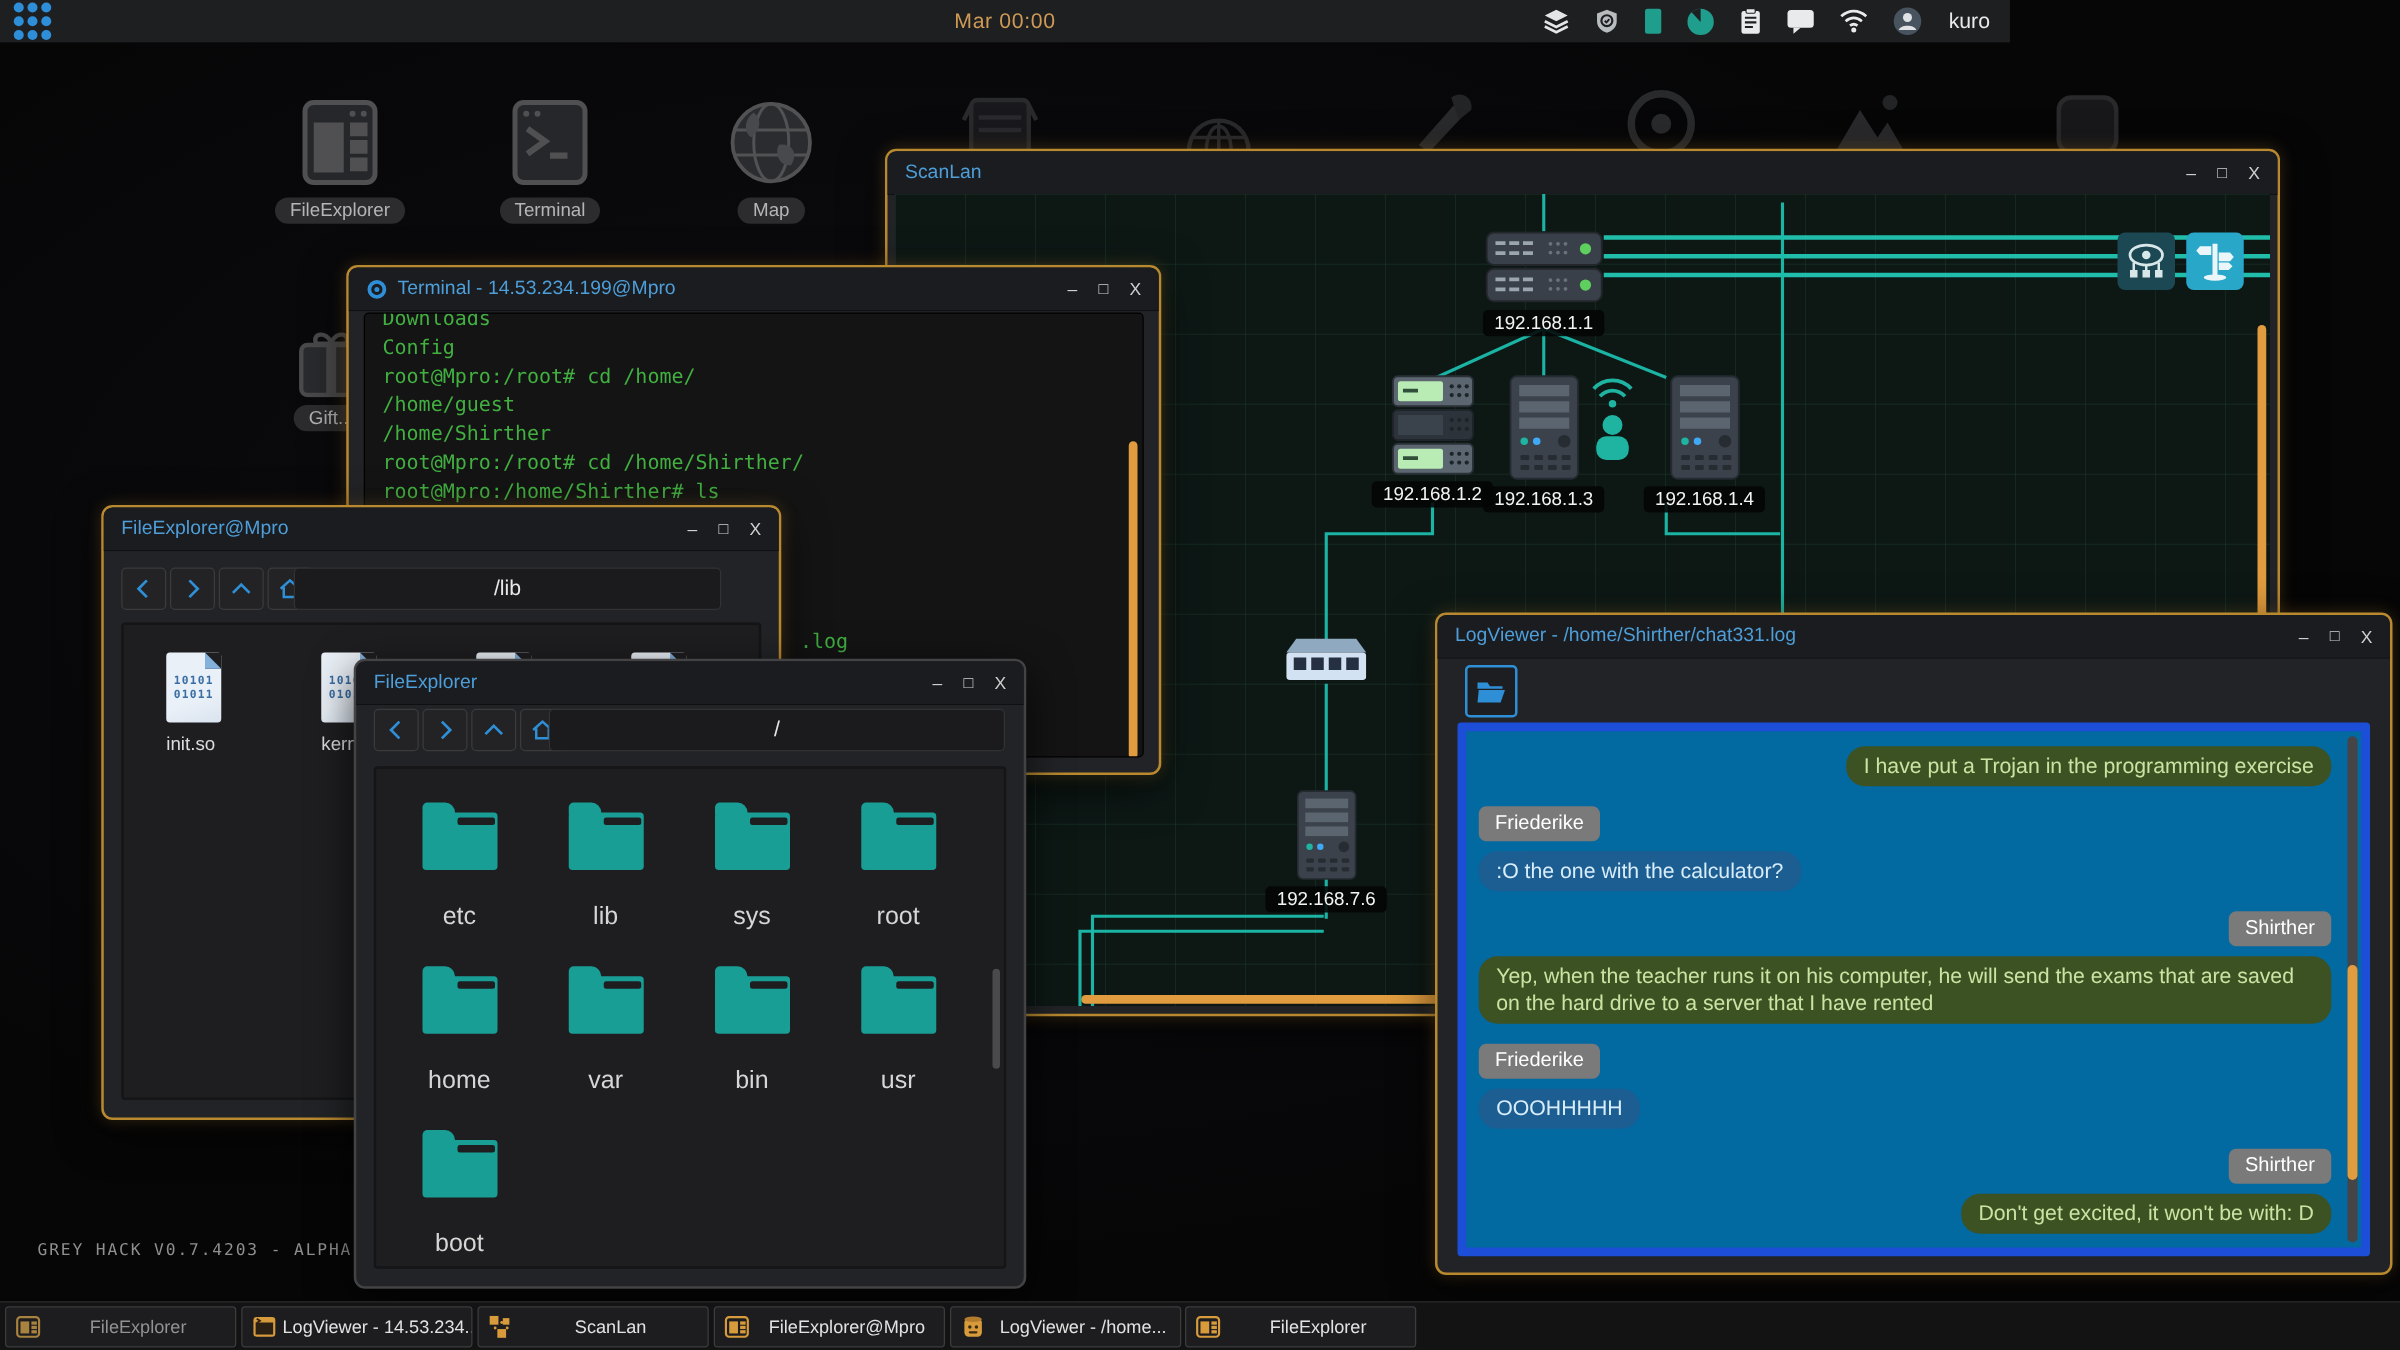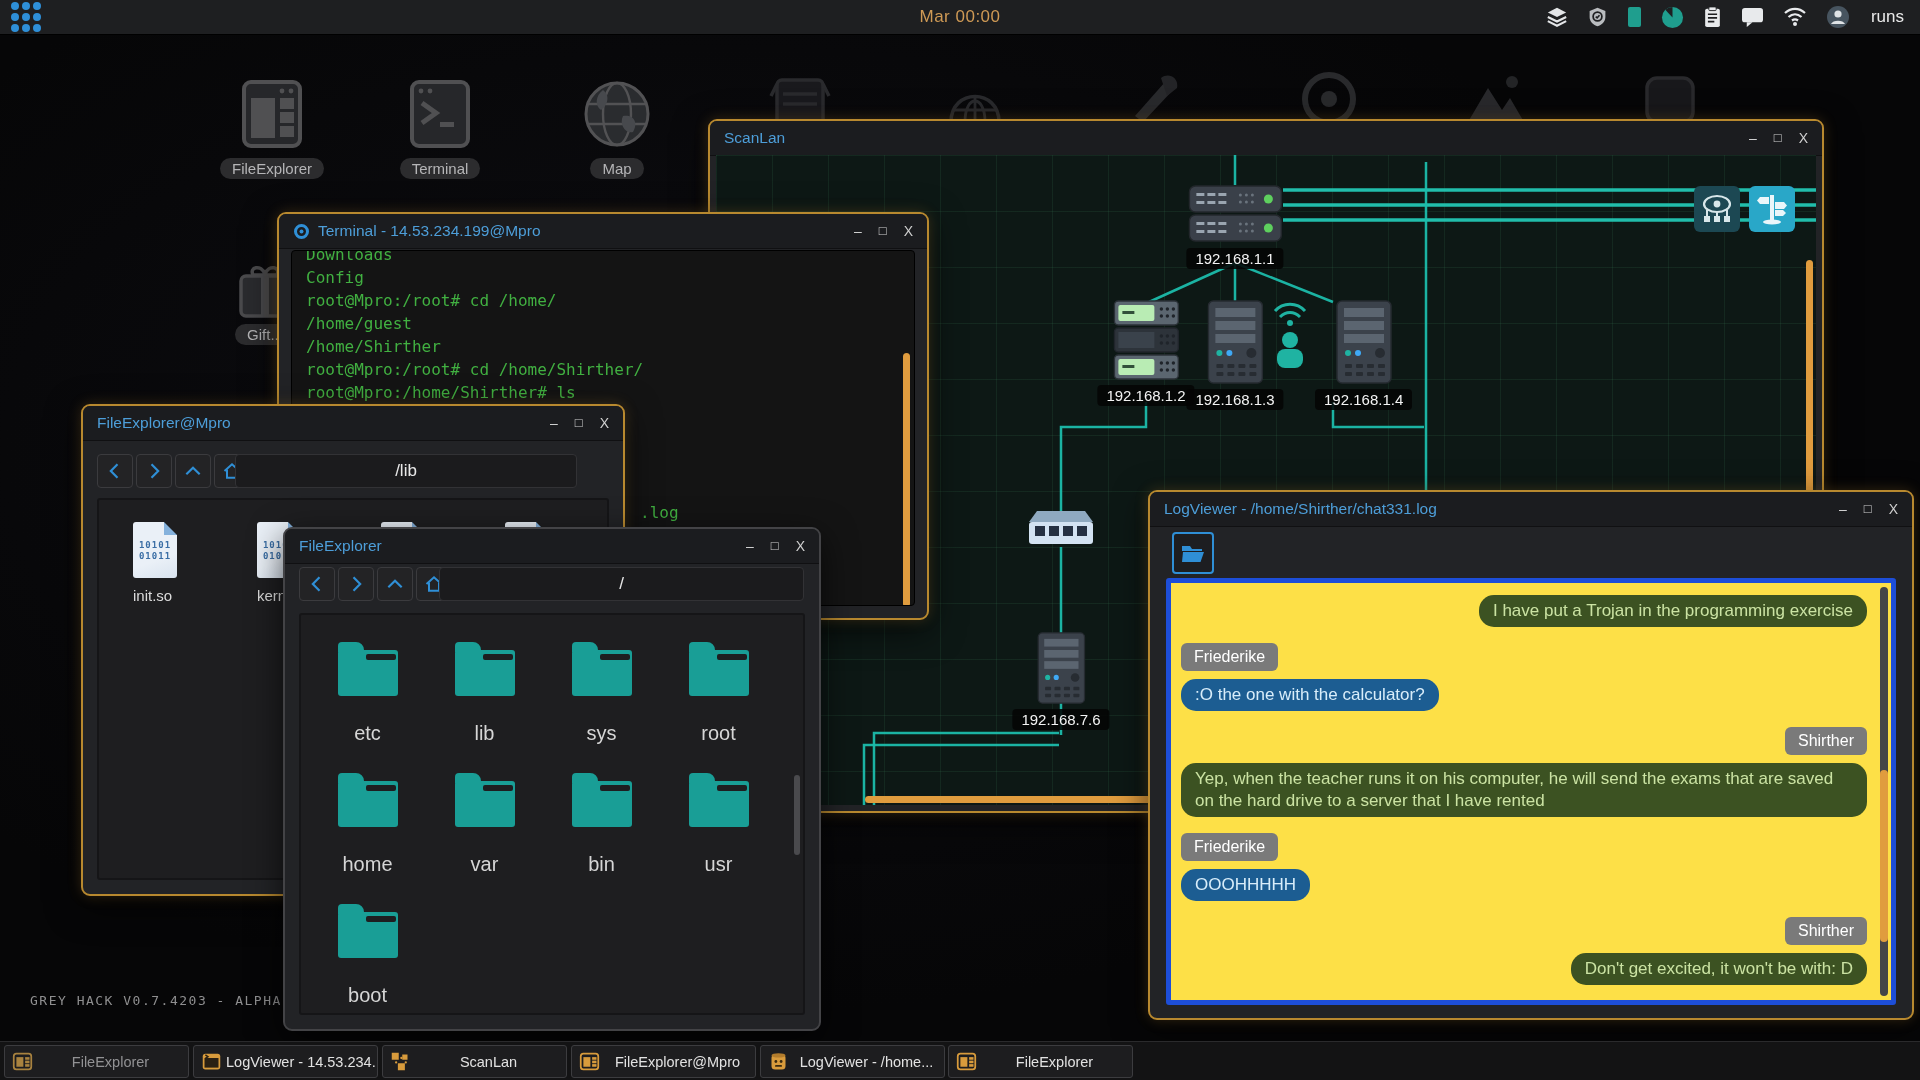--- a/index.html
+++ b/index.html
@@ -1,20 +1,20 @@
 <!DOCTYPE html>
 <html><head>
 <meta charset="utf-8">
 <style>
   html,body{margin:0;padding:0;background:#000;}
   #screen{position:relative;width:1920px;height:1080px;overflow:hidden;
     background:radial-gradient(ellipse 1000px 560px at 38% 42%, #111115 0%, #0a0a0d 45%, #060607 100%);
     font-family:"Liberation Sans", sans-serif; -webkit-font-smoothing:antialiased;}
   
-  #topbar{position:absolute;left:0;top:0;width:1920px;height:34px;background:#1e1f21;border-bottom:1px solid #000;
+  #topbar{position:absolute;left:0;top:0;width:1608px;height:34px;background:#1e1f21;border-bottom:1px solid #000;
     display:flex;align-items:center;z-index:10;}
   #appgrid{margin-left:8px;display:flex;align-items:center;cursor:pointer;}
   #clock{position:absolute;left:50%;transform:translateX(-50%);color:#cf9a55;font-size:17px;letter-spacing:.5px;}
   #tray{margin-left:auto;display:flex;align-items:center;gap:19px;padding-right:16px;}
   #tray svg{display:block;}
   #username{color:#e9e9e9;font-size:17px;margin-left:2px;}
   
   .dicon{position:absolute;width:120px;display:flex;flex-direction:column;align-items:center;z-index:1;cursor:pointer;}
   .dlabel{margin-top:6px;background:#2c2c2e;color:#b5b5b7;font-size:15px;padding:2px 12px;border-radius:11px;white-space:nowrap;}
   .ghost{position:absolute;z-index:1;opacity:.65;}
@@ -72,21 +72,21 @@
   .node{position:absolute;display:flex;flex-direction:column;align-items:center;gap:5px;cursor:pointer;}
   .iplabel{background:rgba(5,5,5,.88);color:#f3f3f3;font-size:15px;padding:2px 9px;border-radius:4px;white-space:nowrap;}
   .mapbtn{position:absolute;width:46px;height:46px;border-radius:6px;display:flex;align-items:center;justify-content:center;cursor:pointer;}
   #btn-spy{left:978px;top:31px;background:#1c4853;}
   #btn-sign{left:1033px;top:31px;background:#29a7c8;}
   #map-vscroll{position:absolute;right:3px;top:105px;width:7px;height:545px;background:#e09c3e;border-radius:4px;}
   #map-hscroll{position:absolute;left:149px;bottom:2px;width:490px;height:7px;background:#e09c3e;border-radius:4px;}
   
   #log-folderbtn{position:absolute;left:22px;top:40px;width:38px;height:38px;border:2px solid #2f8fd6;border-radius:4px;
     display:flex;align-items:center;justify-content:center;cursor:pointer;background:#1d1e21;}
-  #chatpanel{position:absolute;left:16px;right:16px;top:86px;bottom:13px;background:#fde047;border:5px solid #1d4ed8;
+  #chatpanel{position:absolute;left:16px;right:16px;top:86px;bottom:13px;background:#0369a1;border:7px solid #1d4ed8;
     border-radius:3px;overflow:hidden;}
   #chatscroll-track{position:absolute;right:3px;top:4px;bottom:4px;width:8px;background:#454547;border-radius:4px;}
   #chatscroll-thumb{position:absolute;right:3px;top:187px;width:8px;height:172px;background:#e09c3e;border-radius:4px;}
   .chat{display:flex;flex-direction:column;gap:8px;padding:12px 24px 0 10px;}
   .msg-row{display:flex;}
   .msg-row.right{justify-content:flex-end;}
   .bubble{font-size:17px;line-height:22px;padding:5px 14px;border-radius:15px;max-width:660px;}
   .bubble.sent{background:#3c5222;color:#cbe3a3;}
   .bubble.received{background:#1c5d92;color:#d8edfa;}
   .bubble.name{background:#7a7a7a;color:#fff;font-size:16px;border-radius:6px;padding:3px 13px;margin-top:8px;}
@@ -168,21 +168,21 @@
             <circle cx="12" cy="17" r="2" fill="#e8eaec"></circle>
           </svg>
         </span>
       <span>
           <svg width="24" height="24" viewBox="0 0 24 24">
             <circle cx="12" cy="12" r="11" fill="#47545f"></circle>
             <circle cx="12" cy="9" r="3.6" fill="#dfe3e6"></circle>
             <path d="M5 19 C6.5 14.5 17.5 14.5 19 19" fill="#dfe3e6"></path>
           </svg>
         </span>
-      <span id="username">runs</span>
+      <span id="username">kuro</span>
     </div>
   </div>
 
   <div class="dicon" style="left:212px;top:76px;">
     <svg width="64" height="76" viewBox="0 0 64 76">
       <rect x="4" y="6" width="56" height="64" rx="7" fill="#26272a" stroke="#505052" stroke-width="4"></rect>
       <circle cx="42" cy="15" r="2.4" fill="#505052"></circle>
         <circle cx="51" cy="15" r="2.4" fill="#505052"></circle>
       <rect x="11" y="22" width="24" height="40" fill="#505052"></rect>
       <rect x="40" y="22" width="14" height="11" fill="#505052"></rect>

